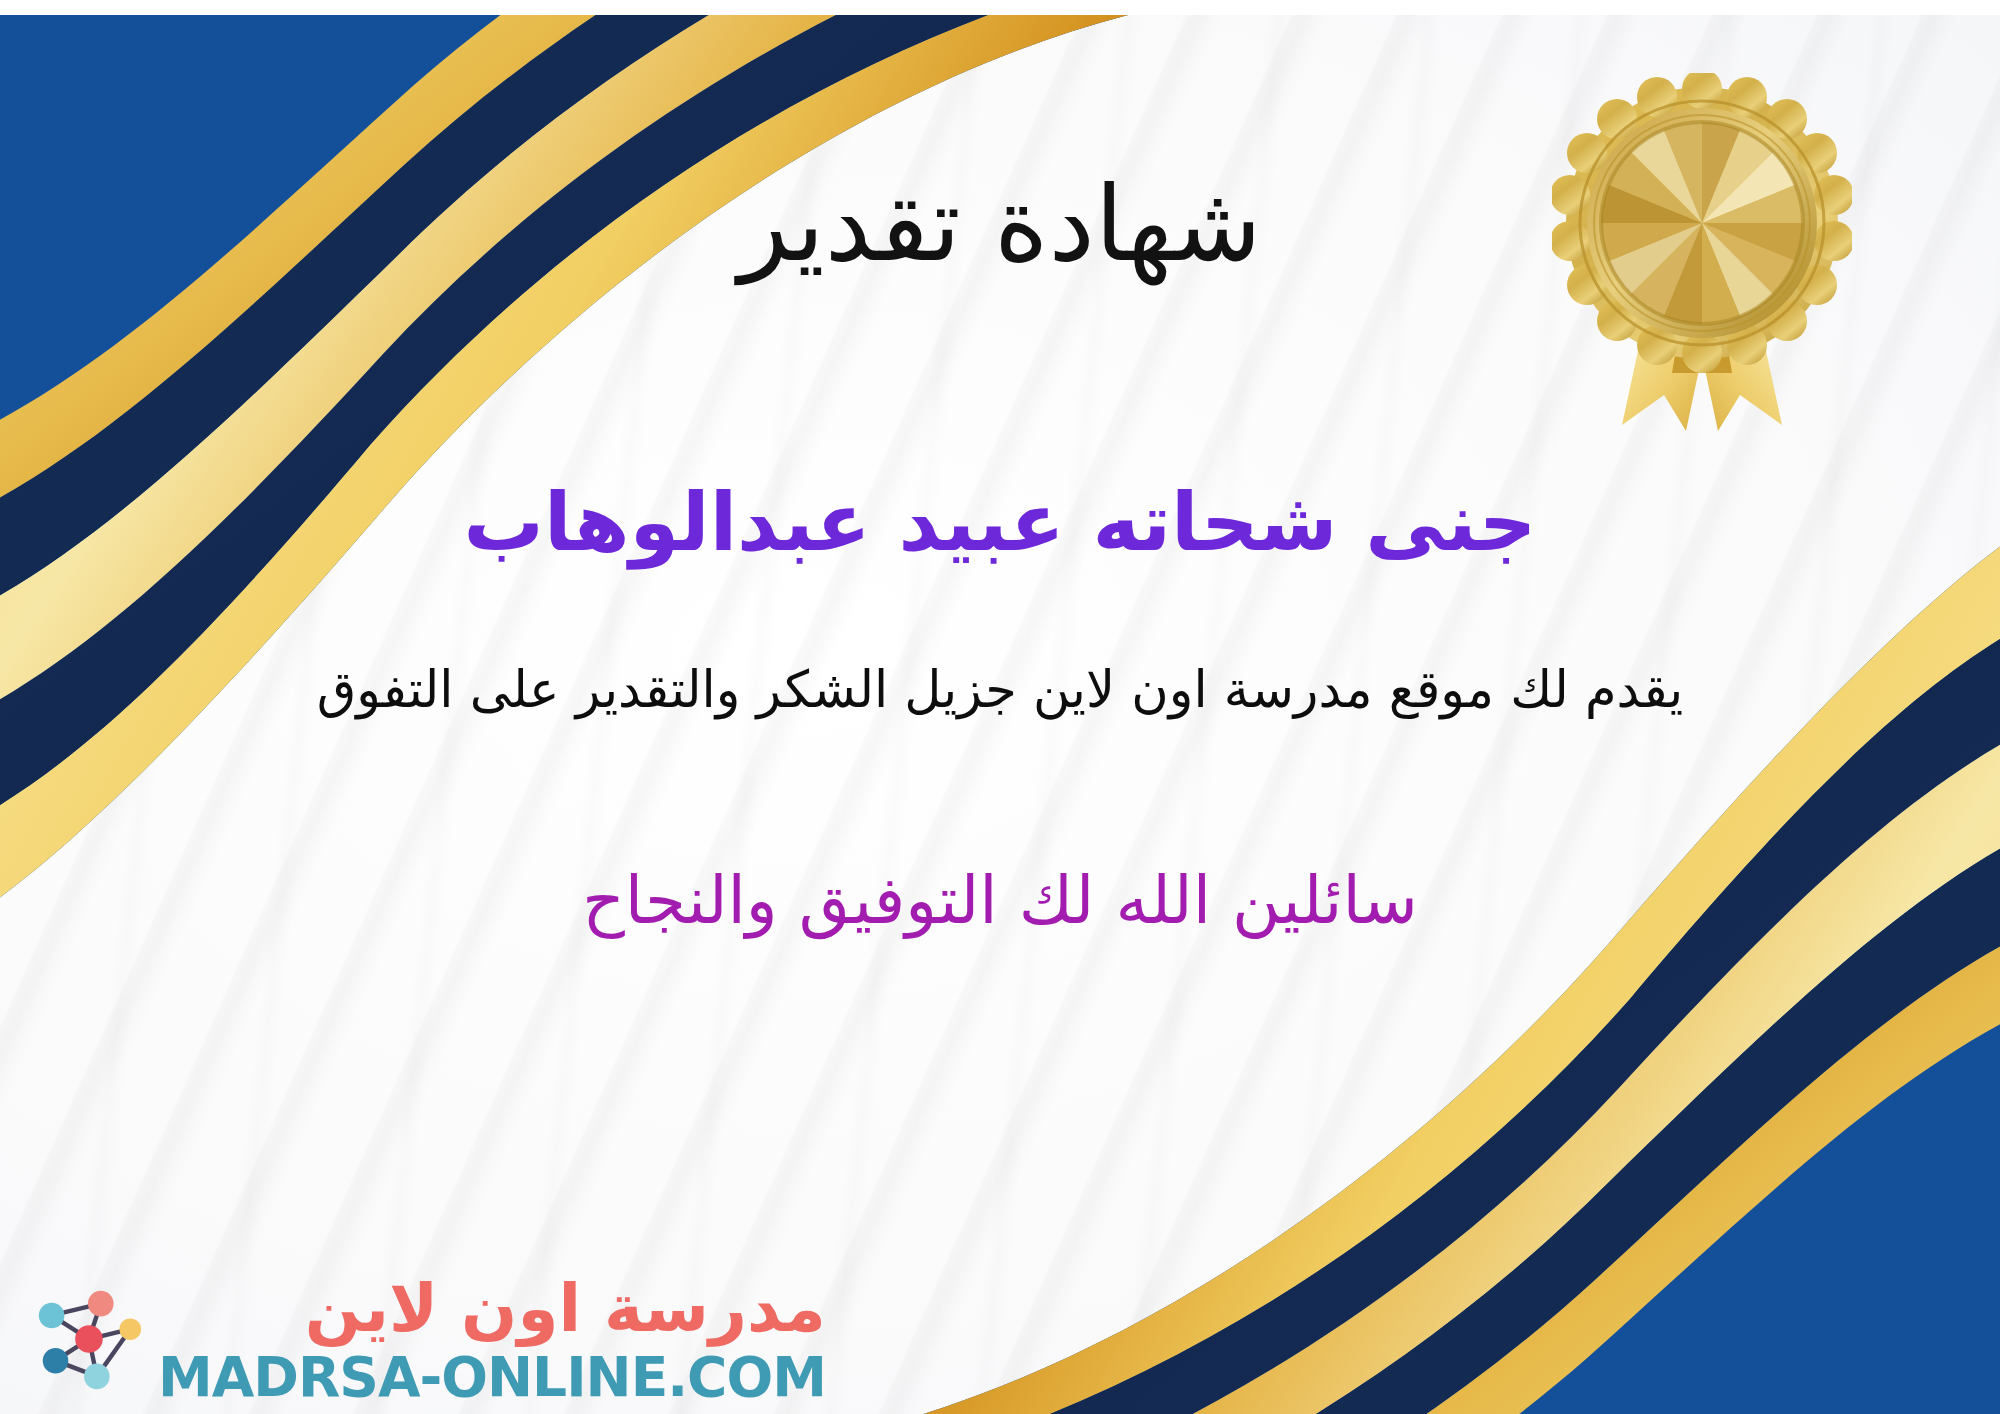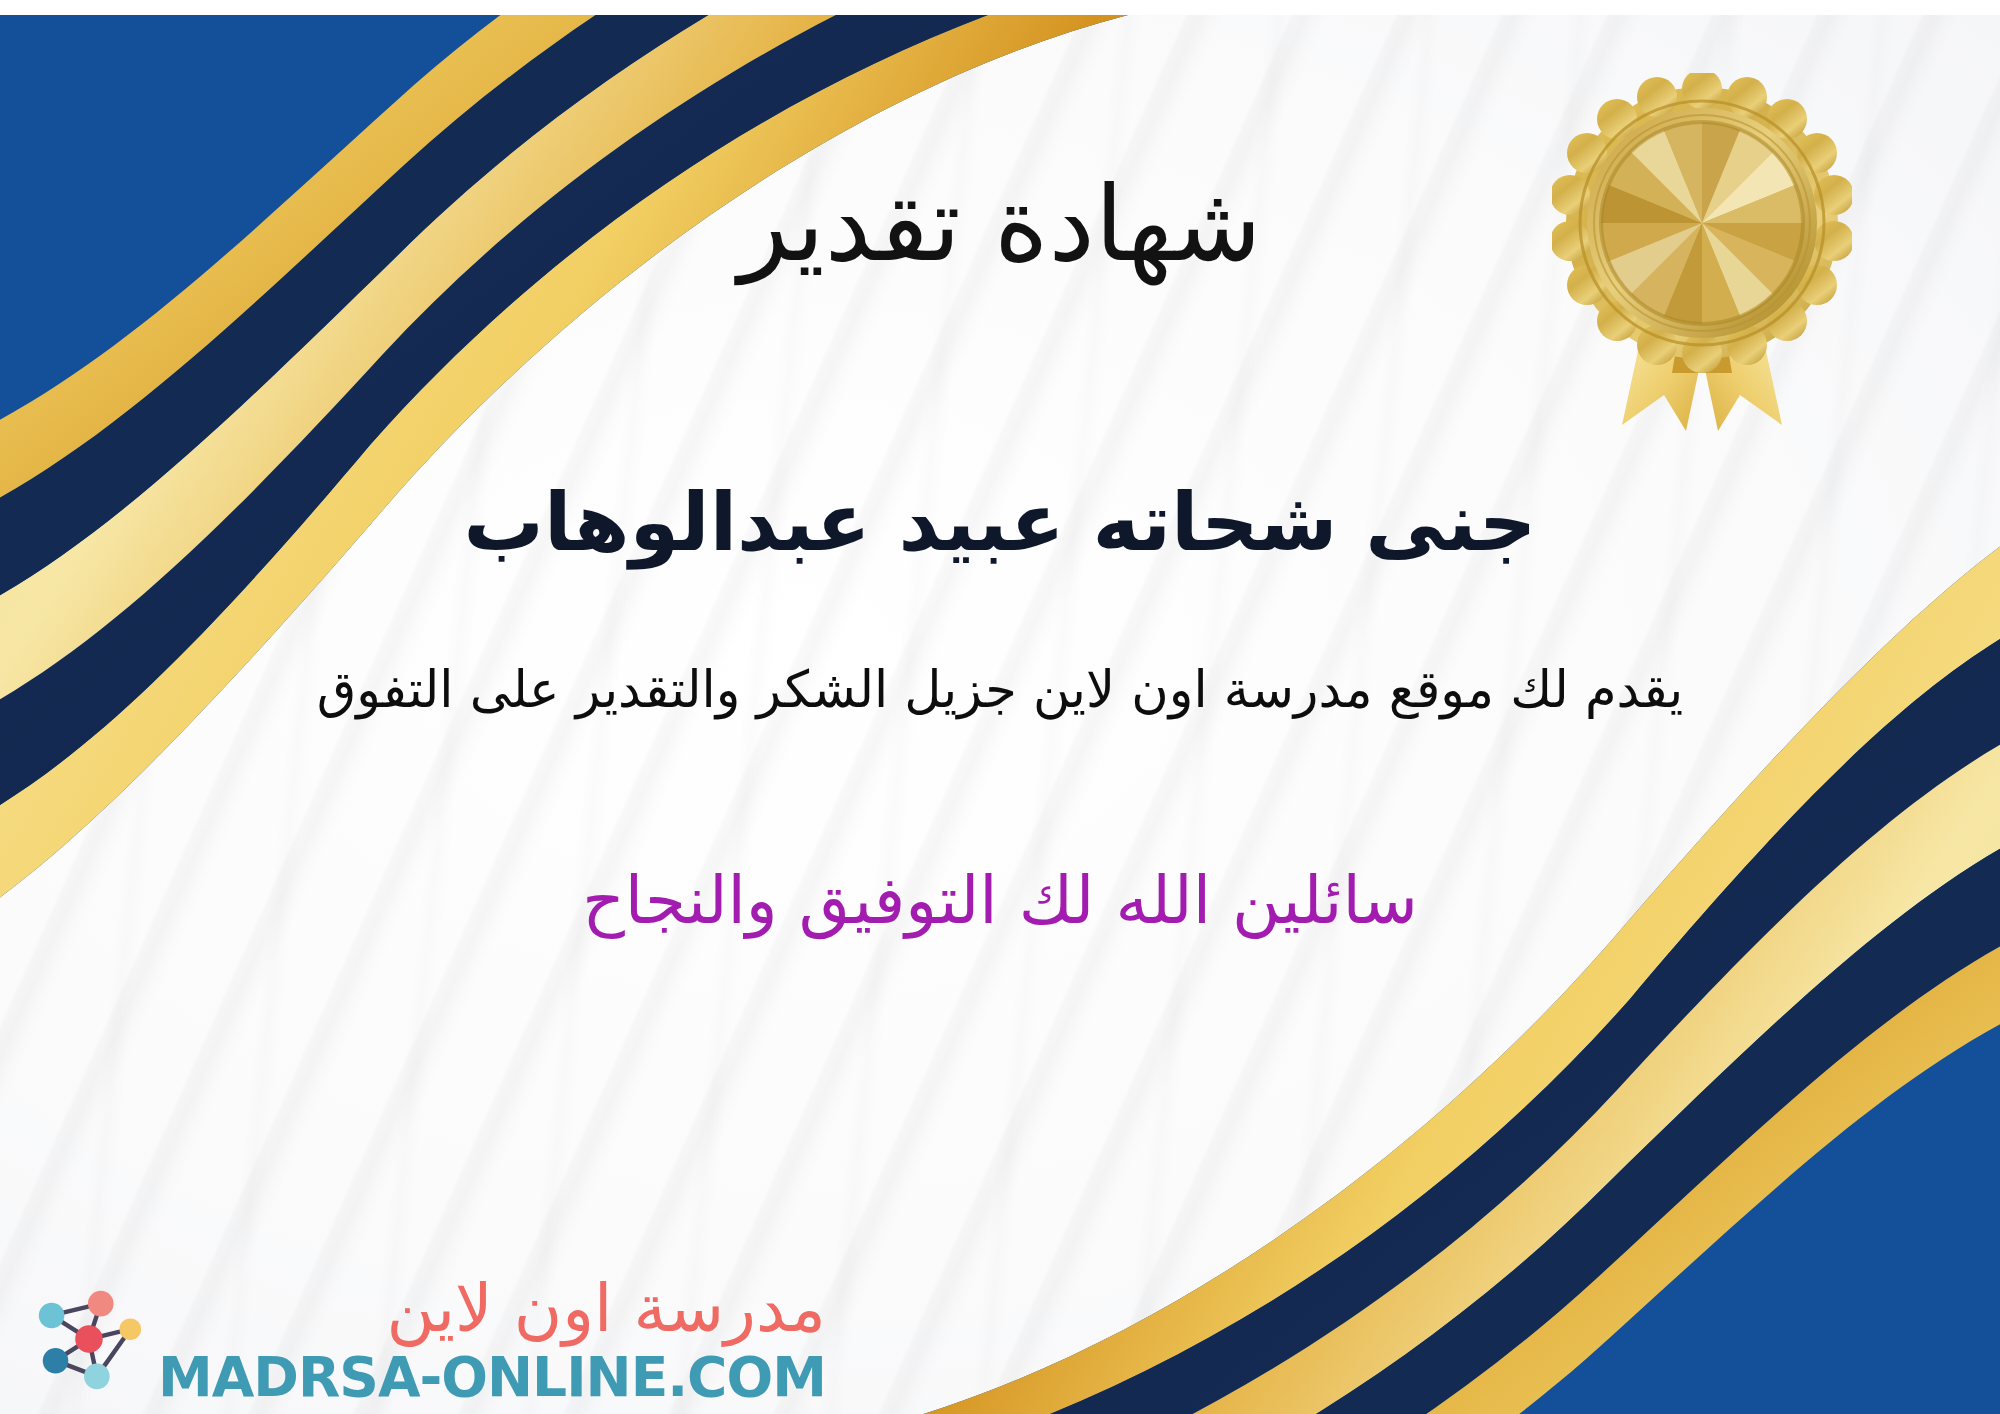--- a/index.html
+++ b/index.html
@@ -79,21 +79,21 @@
     margin:0;
     direction:rtl;
     text-align:center;
     font-family:"DejaVu Sans","Liberation Sans",sans-serif;
   }
 
   .student-name{
     margin-top:190px;
     font-size:80px;
     font-weight:700;
-    color:#0f172a;
+    color:#6d28d9;
     direction:rtl;
     text-align:left;
     line-height:1.2;
     white-space:nowrap;
   }
 
   .body-block{
     margin-top:78px;
     width:1760px;
     direction:rtl;
@@ -133,21 +133,21 @@
     flex-direction:row-reverse;
     align-items:center;
     gap:12px;
     direction:rtl;
   }
   .brand-mark{width:118px;height:118px;flex:0 0 auto;}
   .brand-mark svg{display:block;width:100%;height:100%;}
   .brand-text{display:flex;flex-direction:column;align-items:flex-start;line-height:1;}
   .brand-ar{
     font-size:66px;
-    font-weight:400;
+    font-weight:700;
     color:#ef6a63;
     direction:rtl;
     letter-spacing:0px;
     white-space:nowrap;
   }
   .brand-en{
     margin-top:8px;
     font-size:55px;
     font-weight:700;
     color:#3f9ab4;

